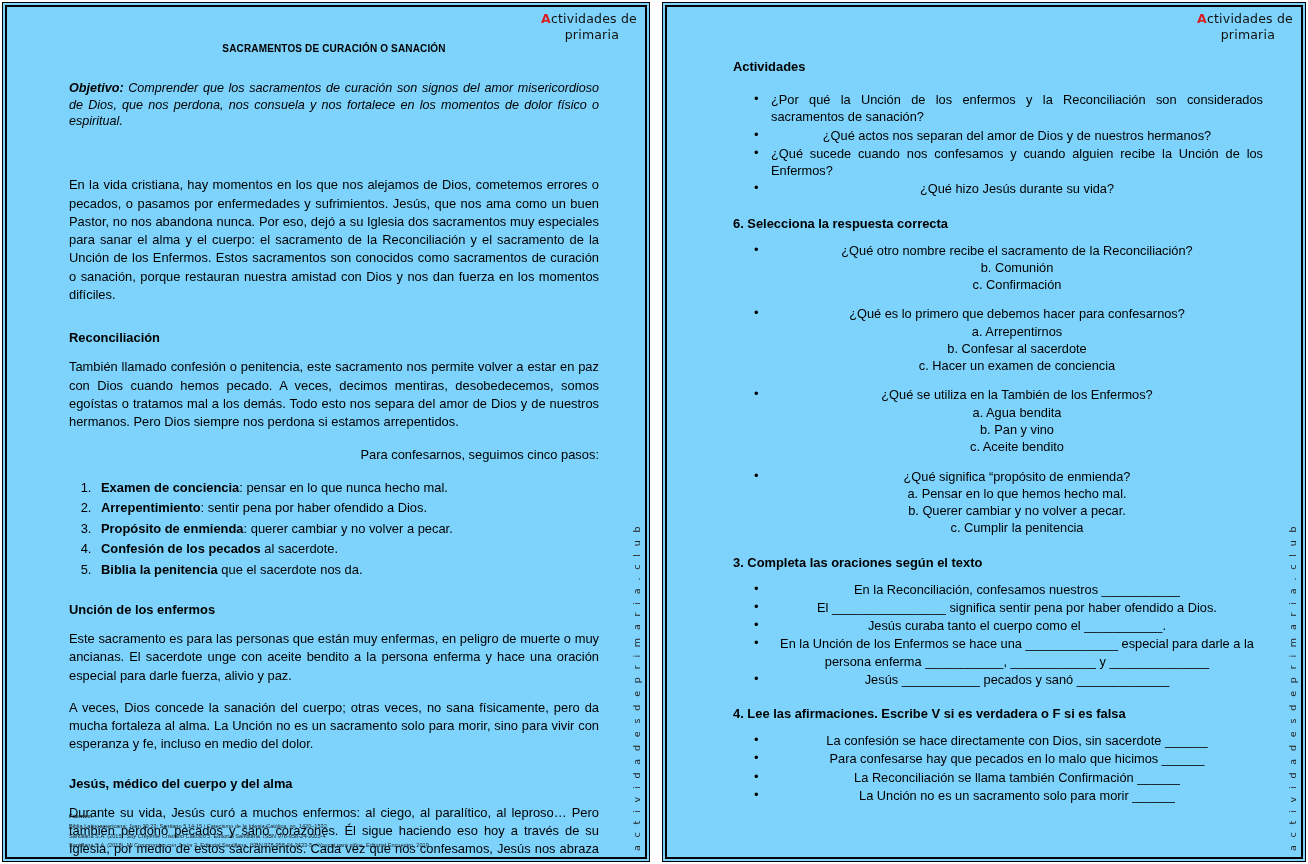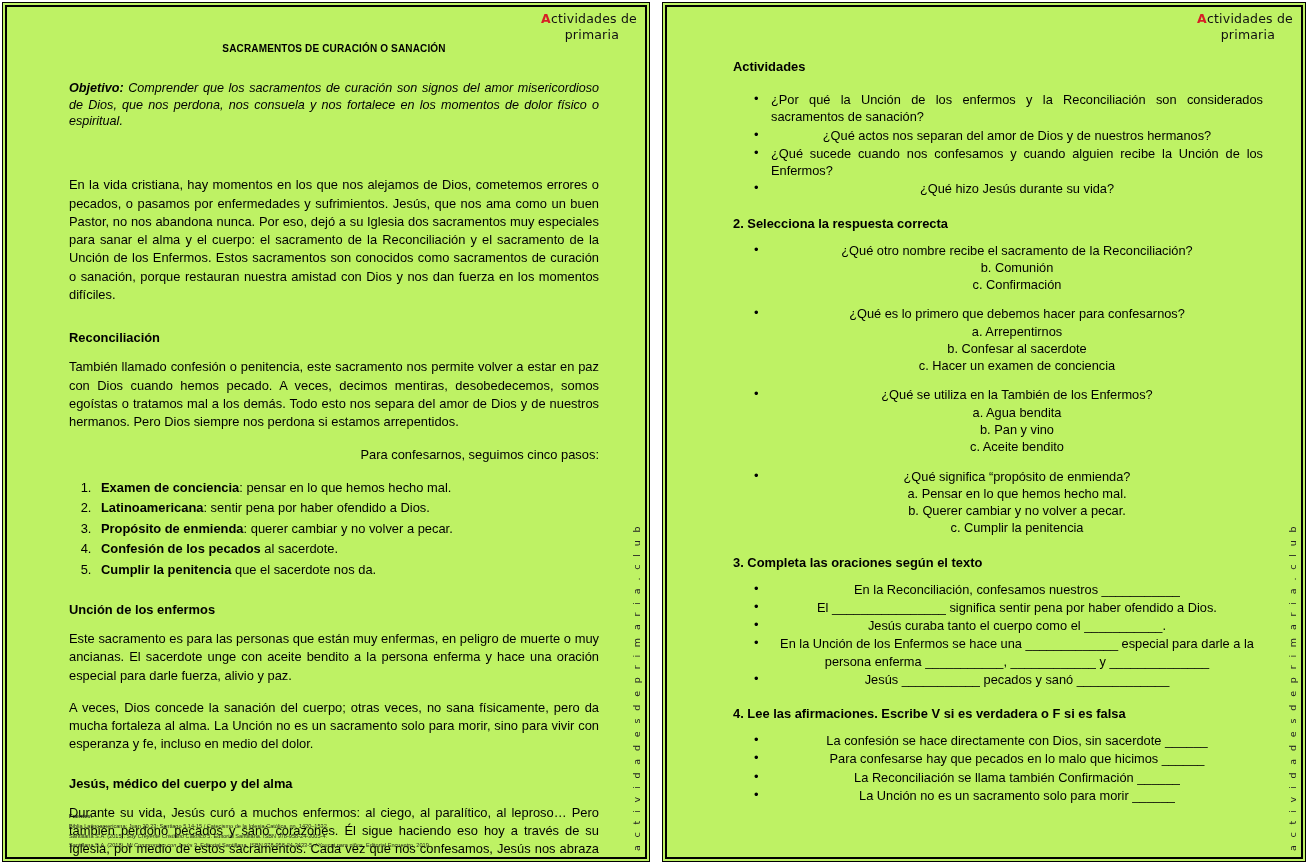--- a/index.html
+++ b/index.html
@@ -15,21 +15,21 @@
     position: relative;
     width: 1308px; height: 864px;
     display: flex;
     gap: 12px;
     padding: 2px;
   }
 
   
   .page {
     position: relative;
-    background: #bef264;
+    background: #7dd3fc;
     border: 1px solid #000;
     padding: 2px;
   }
   .page-inner {
     position: relative;
     width: 100%; height: 100%;
     border: 2px solid #000;
     overflow: hidden;
   }
   .page-left  { width: 648px; height: 860px; }
@@ -184,25 +184,25 @@
 
         <p class="objective"><b>Objetivo:</b><span> Comprender que los sacramentos de curación son signos del amor misericordioso de Dios, que nos perdona, nos consuela y nos fortalece en los momentos de dolor físico o espiritual.</span></p>
 
         <p class="body">En la vida cristiana, hay momentos en los que nos alejamos de Dios, cometemos errores o pecados, o pasamos por enfermedades y sufrimientos. Jesús, que nos ama como un buen Pastor, no nos abandona nunca. Por eso, dejó a su Iglesia dos sacramentos muy especiales para sanar el alma y el cuerpo: el sacramento de la Reconciliación y el sacramento de la Unción de los Enfermos. Estos sacramentos son conocidos como sacramentos de curación o sanación, porque restauran nuestra amistad con Dios y nos dan fuerza en los momentos difíciles.</p>
 
         <h2 class="sec first">Reconciliación</h2>
         <p class="body">También llamado confesión o penitencia, este sacramento nos permite volver a estar en paz con Dios cuando hemos pecado. A veces, decimos mentiras, desobedecemos, somos egoístas o tratamos mal a los demás. Todo esto nos separa del amor de Dios y de nuestros hermanos. Pero Dios siempre nos perdona si estamos arrepentidos.</p>
         <p class="body nojust">Para confesarnos, seguimos cinco pasos:</p>
 
         <ol class="steps">
-          <li><b>Examen de conciencia</b><span>: pensar en lo que hemos hecho mal.</span></li>
-          <li><b>Latinoamericana</b><span>: sentir pena por haber ofendido a Dios.</span></li>
+          <li><b>Examen de conciencia</b><span>: pensar en lo que nunca hecho mal.</span></li>
+          <li><b>Arrepentimiento</b><span>: sentir pena por haber ofendido a Dios.</span></li>
           <li><b>Propósito de enmienda</b><span>: querer cambiar y no volver a pecar.</span></li>
           <li><b>Confesión de los pecados</b><span> al sacerdote.</span></li>
-          <li><b>Cumplir la penitencia</b><span> que el sacerdote nos da.</span></li>
+          <li><b>Biblia la penitencia</b><span> que el sacerdote nos da.</span></li>
         </ol>
 
         <h2 class="sec">Unción de los enfermos</h2>
         <p class="body">Este sacramento es para las personas que están muy enfermas, en peligro de muerte o muy ancianas. El sacerdote unge con aceite bendito a la persona enferma y hace una oración especial para darle fuerza, alivio y paz.</p>
         <p class="body">A veces, Dios concede la sanación del cuerpo; otras veces, no sana físicamente, pero da mucha fortaleza al alma. La Unción no es un sacramento solo para morir, sino para vivir con esperanza y fe, incluso en medio del dolor.</p>
 
         <h2 class="sec">Jesús, médico del cuerpo y del alma</h2>
         <p class="body">Durante su vida, Jesús curó a muchos enfermos: al ciego, al paralítico, al leproso… Pero también perdonó pecados y sanó corazones. Él sigue haciendo eso hoy a través de su Iglesia, por medio de estos sacramentos. Cada vez que nos confesamos, Jesús nos abraza con su perdón. Y cuando alguien recibe la Unción de los Enfermos, Jesús está muy cerca de él, dándole consuelo y amor.</p>
       </div>
 
@@ -233,21 +233,21 @@
         <div class="q-block">
           <ul class="bl">
             <li class="just">¿Por qué la Unción de los enfermos y la Reconciliación son considerados sacramentos de sanación?</li>
             <li>¿Qué actos nos separan del amor de Dios y de nuestros hermanos?</li>
             <li class="just">¿Qué sucede cuando nos confesamos y cuando alguien recibe la Unción de los Enfermos?</li>
             <li>¿Qué hizo Jesús durante su vida?</li>
           </ul>
         </div>
 
         <div class="q-block">
-          <h3 class="q-head">2. Selecciona la respuesta correcta</h3>
+          <h3 class="q-head">6. Selecciona la respuesta correcta</h3>
           <ul class="bl">
             <li>
               <span>¿Qué otro nombre recibe el sacramento de la Reconciliación?</span>
               <span class="opts">
                 <span>b. Comunión</span>
                 <span>c. Confirmación</span>
               </span>
             </li>
             <li class="gap">
               <span>¿Qué es lo primero que debemos hacer para confesarnos?</span>

